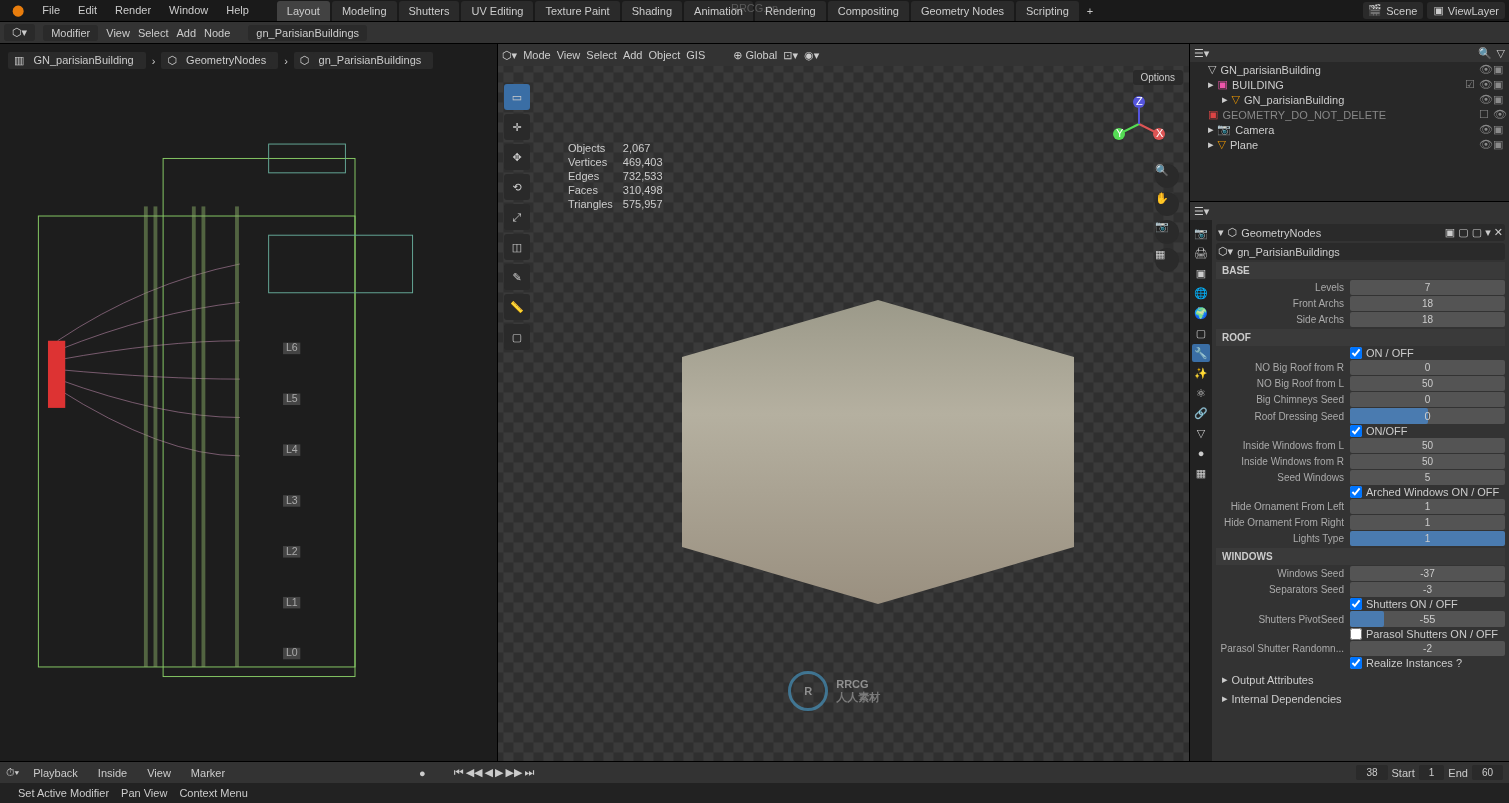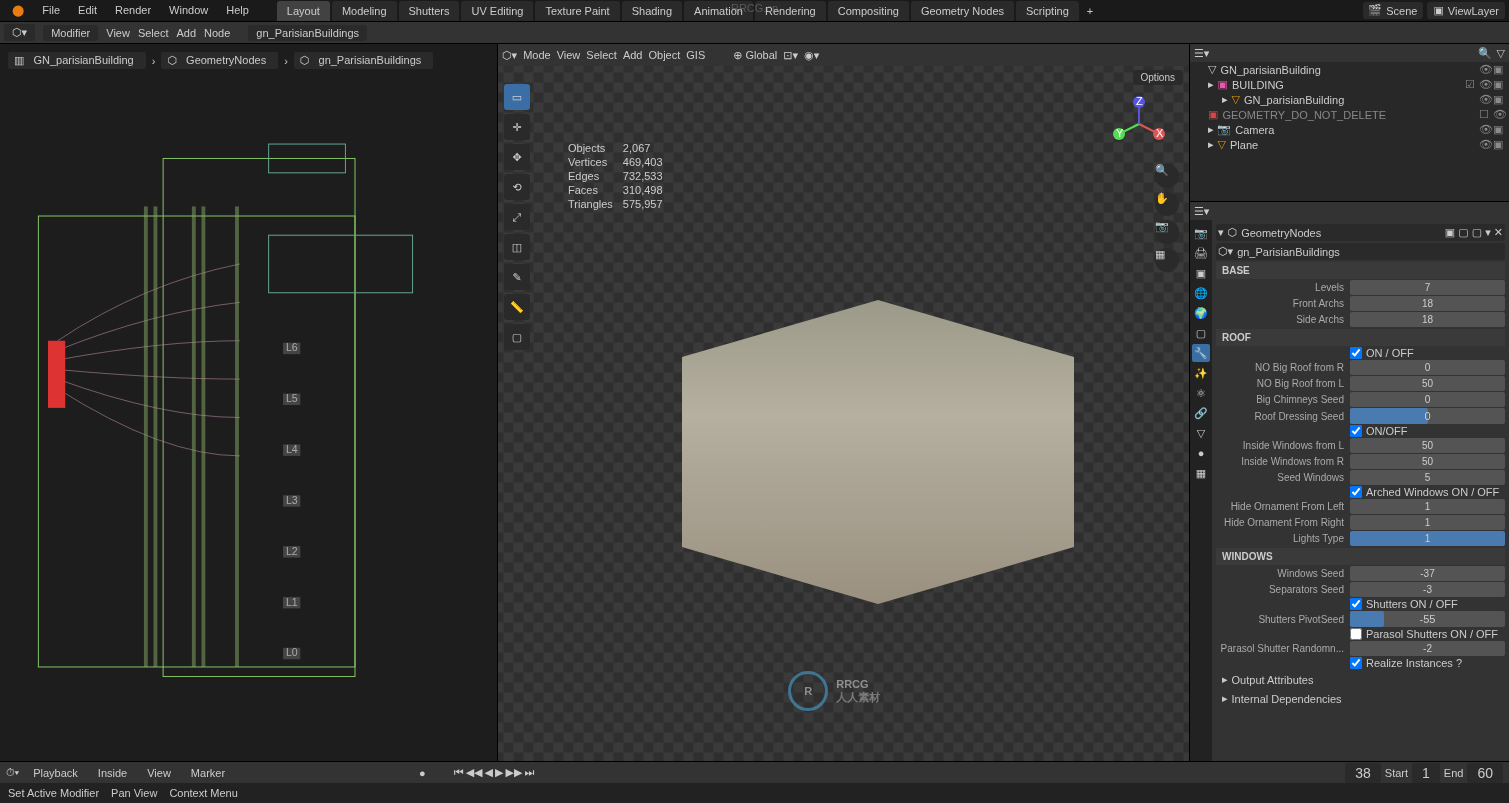--- a/index.html
+++ b/index.html
@@ -53,22 +53,22 @@
 .section-header{background:#3a3a3a;padding:3px 6px;font-weight:bold;font-size:10px;margin-top:2px}
 .prop-row{display:flex;align-items:center;margin:1px 0}
 .prop-row .label{flex:1;text-align:right;padding-right:6px;font-size:10px;color:#aaa}
 .prop-row .val{width:155px;background:#545454;text-align:center;padding:2px;border-radius:2px;font-size:10px;position:relative}
 .prop-row .check{width:155px;display:flex;align-items:flex-start;gap:4px;font-size:10px}
 .prop-row .check input{width:12px;height:12px}
 .collapse-row{display:flex;align-items:center;padding:3px 6px;gap:4px;font-size:10px}
 .timeline{height:22px;background:#333;display:flex;align-items:center;padding:0 6px;gap:8px;border-top:1px solid #000}
 .timeline .tbtn2{padding:2px 6px}
 .timeline-right{margin-left:auto;display:flex;gap:4px;align-items:center}
-.timeline-right .numbox{background:#2a2a2a;padding:2px 10px;border-radius:2px;font-size:14px}
-.statusbar{height:20px;background:#222;display:flex;align-items:center;padding:0 8px;font-size:10px;color:#888;gap:12px}
+.timeline-right .numbox{background:#2a2a2a;padding:2px 10px;border-radius:2px;font-size:10px}
+.statusbar{height:20px;background:#222;display:flex;align-items:center;padding:0 18px;font-size:10px;color:#888;gap:12px}
 .watermark{position:absolute;top:2px;left:50%;transform:translateX(-50%);color:#888;font-size:11px;opacity:0.5}
 .watermark2{position:absolute;bottom:50px;left:42%;color:#48a0d0;font-size:24px;font-weight:bold;opacity:0.6;display:flex;align-items:center;gap:8px}
 .logo-circle{width:40px;height:40px;border:3px solid #48a0d0;border-radius:50%;display:flex;align-items:center;justify-content:center}
 </style>
 </head>
 <body>
 
 <div class="topbar">
   <div class="topbar-left">
     <span style="color:#e87d0d">⬤</span>

